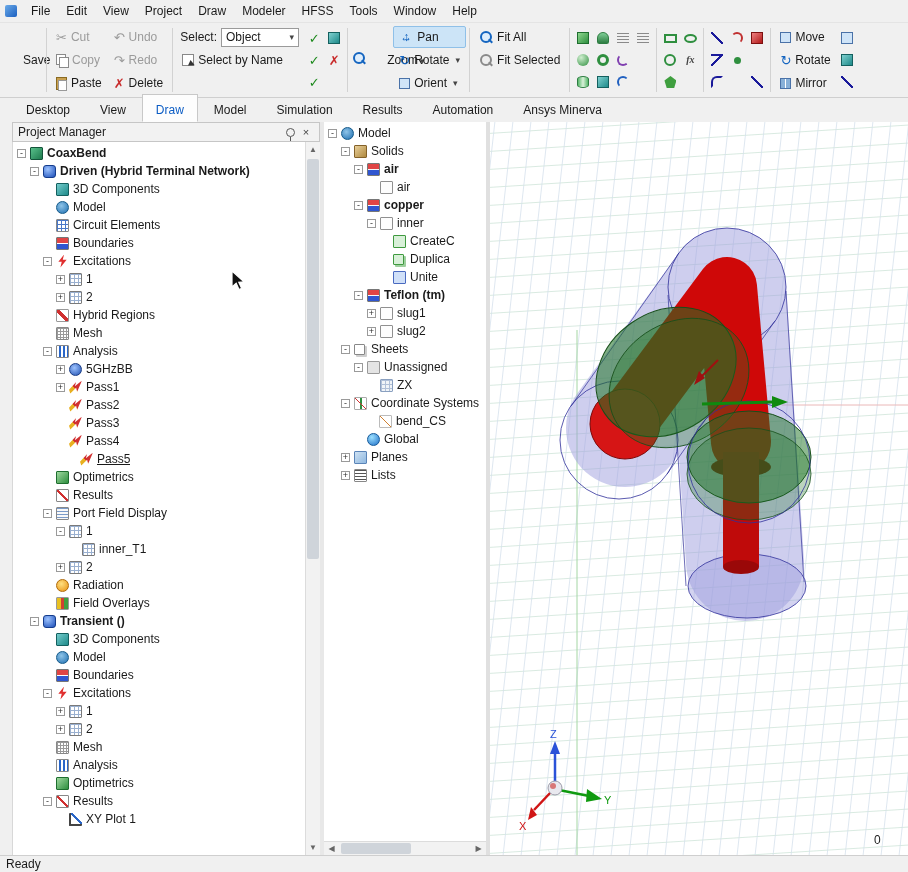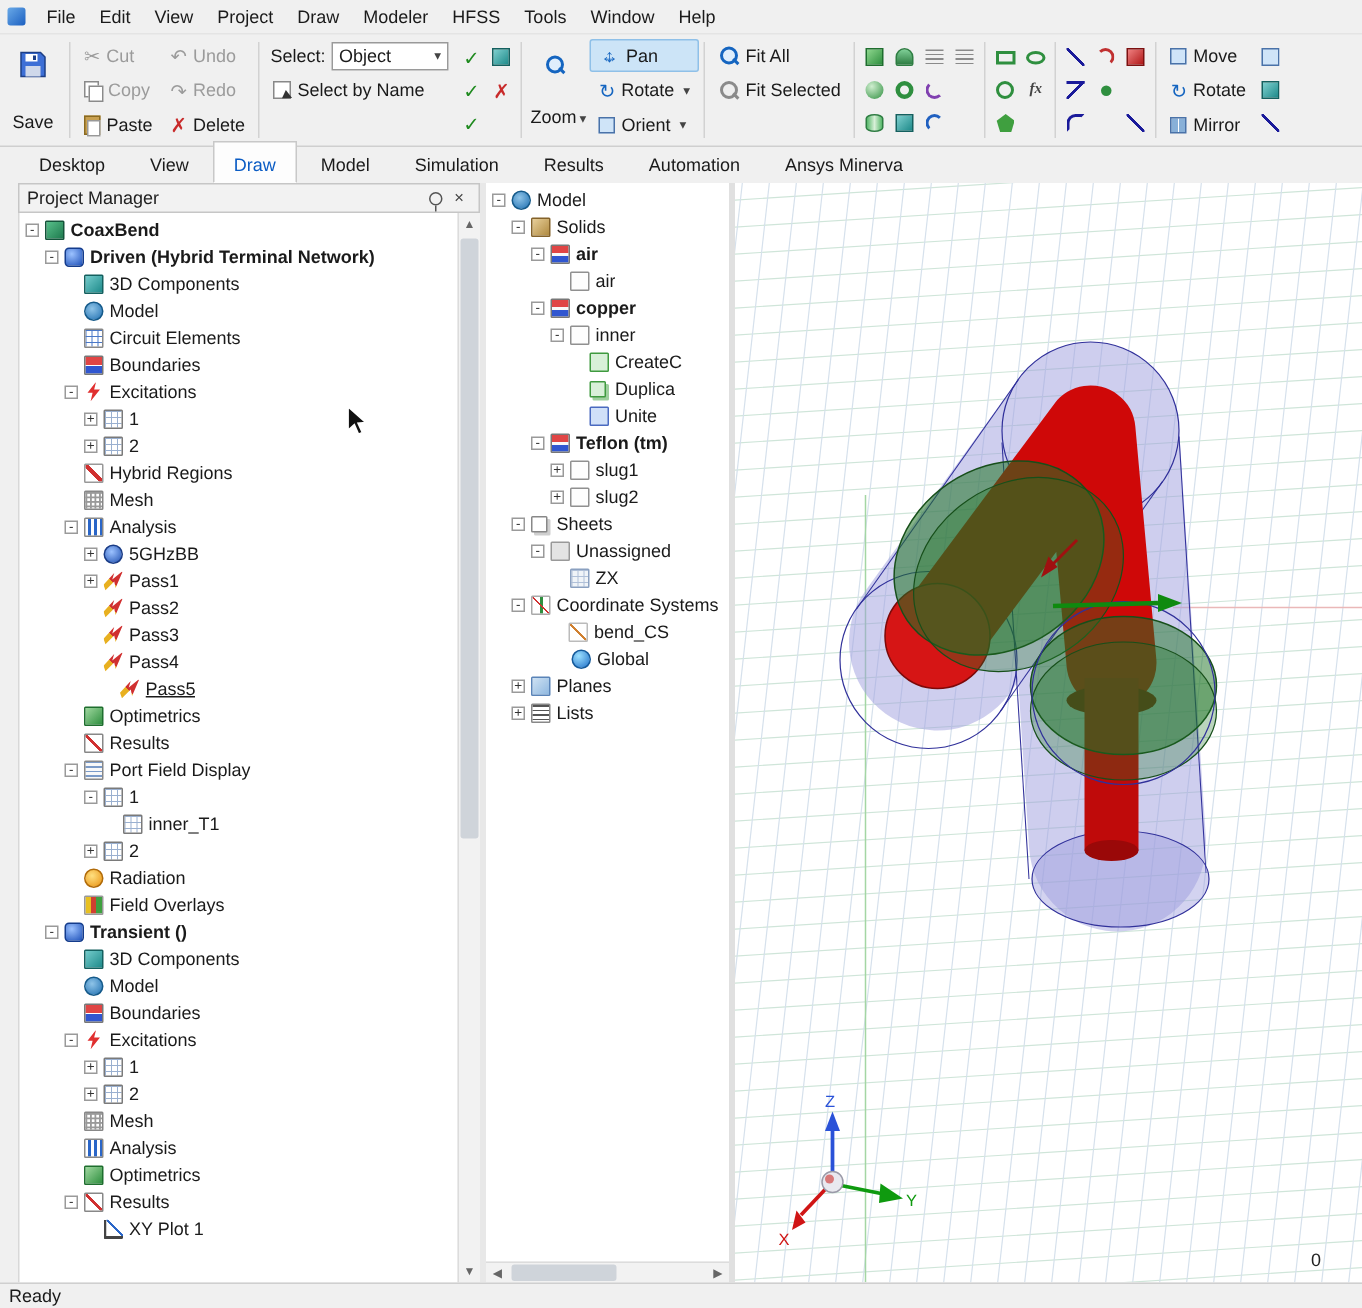--- a/index.html
+++ b/index.html
@@ -7,21 +7,21 @@
 body{font-family:"Liberation Sans","DejaVu Sans",sans-serif;font-size:12px;background:#f0f0f0;color:#1a1a1a;position:relative}
 
 
 .menubar{height:22px;display:flex;align-items:center;background:#f0f0f0;padding-left:5px}
 .appicon{width:12px;height:12px;background:linear-gradient(135deg,#6aaae8,#1b5fc0);border-radius:2px;margin-right:6px;flex:0 0 12px}
 .menu-item{padding:3px 8px;cursor:default}
 
 
 .toolbar{height:76px;background:#f0f0f0;border-top:1px solid #e4e4e4;border-bottom:1px solid #cfcfcf;display:flex;align-items:stretch;padding:2px 1px;overflow:hidden}
 .sep{width:1px;background:#d2d2d2;margin:3px 3px;flex:0 0 1px}
-.tb-big{width:42px;display:flex;flex-direction:column;align-items:center;justify-content:center;gap:21px;border:1px solid transparent;border-radius:2px;flex:0 0 42px}
+.tb-big{width:42px;display:flex;flex-direction:row;align-items:center;justify-content:flex-start;gap:21px;border:1px solid transparent;border-radius:2px;flex:0 0 42px}
 .tb-col{display:flex;flex-direction:column;justify-content:space-between;padding:1px 0}
 .tb-small{height:22px;display:flex;align-items:center;gap:4px;padding:0 5px;border:1px solid transparent;border-radius:2px;white-space:nowrap;font-size:12px}
 .tb-small.disabled{color:#9b9b9b}
 .tb-small.hl{background:#cce4f7;border-color:#8fc0e8}
 .gi{font-size:13px;line-height:13px;color:#555}
 .gi.green{color:#1e8a1e}.gi.red{color:#c82a2a}.gi.blue{color:#1565c0}.gi.gray{color:#9b9b9b}
 .dar{font-size:9px;color:#444;margin-left:2px}
 .selrow{display:flex;align-items:center;gap:4px;height:22px;padding-left:4px}
 .dd{display:inline-flex;align-items:center;justify-content:space-between;background:#fff;border:1px solid #9a9a9a;height:19px;width:78px;padding:0 4px}
 .ic-copy{width:12px;height:12px;position:relative}
@@ -697,21 +697,21 @@
         <div class="trow" style="padding-left: 17px;">
           <span class="exp">-</span>
           <span class="ti ti-coordsys"></span>
           <span class="tlabel">Coordinate Systems</span>
         </div>
         <div class="trow" style="padding-left: 42px;">
           <span class="noexp"></span>
           <span class="ti ti-cs"></span>
           <span class="tlabel">bend_CS</span>
         </div>
-        <div class="trow" style="padding-left: 44px;">
+        <div class="trow" style="padding-left: 30px;">
           <span class="noexp"></span>
           <span class="ti ti-globe"></span>
           <span class="tlabel">Global</span>
         </div>
         <div class="trow" style="padding-left: 17px;">
           <span class="exp">+</span>
           <span class="ti ti-planes"></span>
           <span class="tlabel">Planes</span>
         </div>
         <div class="trow" style="padding-left: 17px;">

